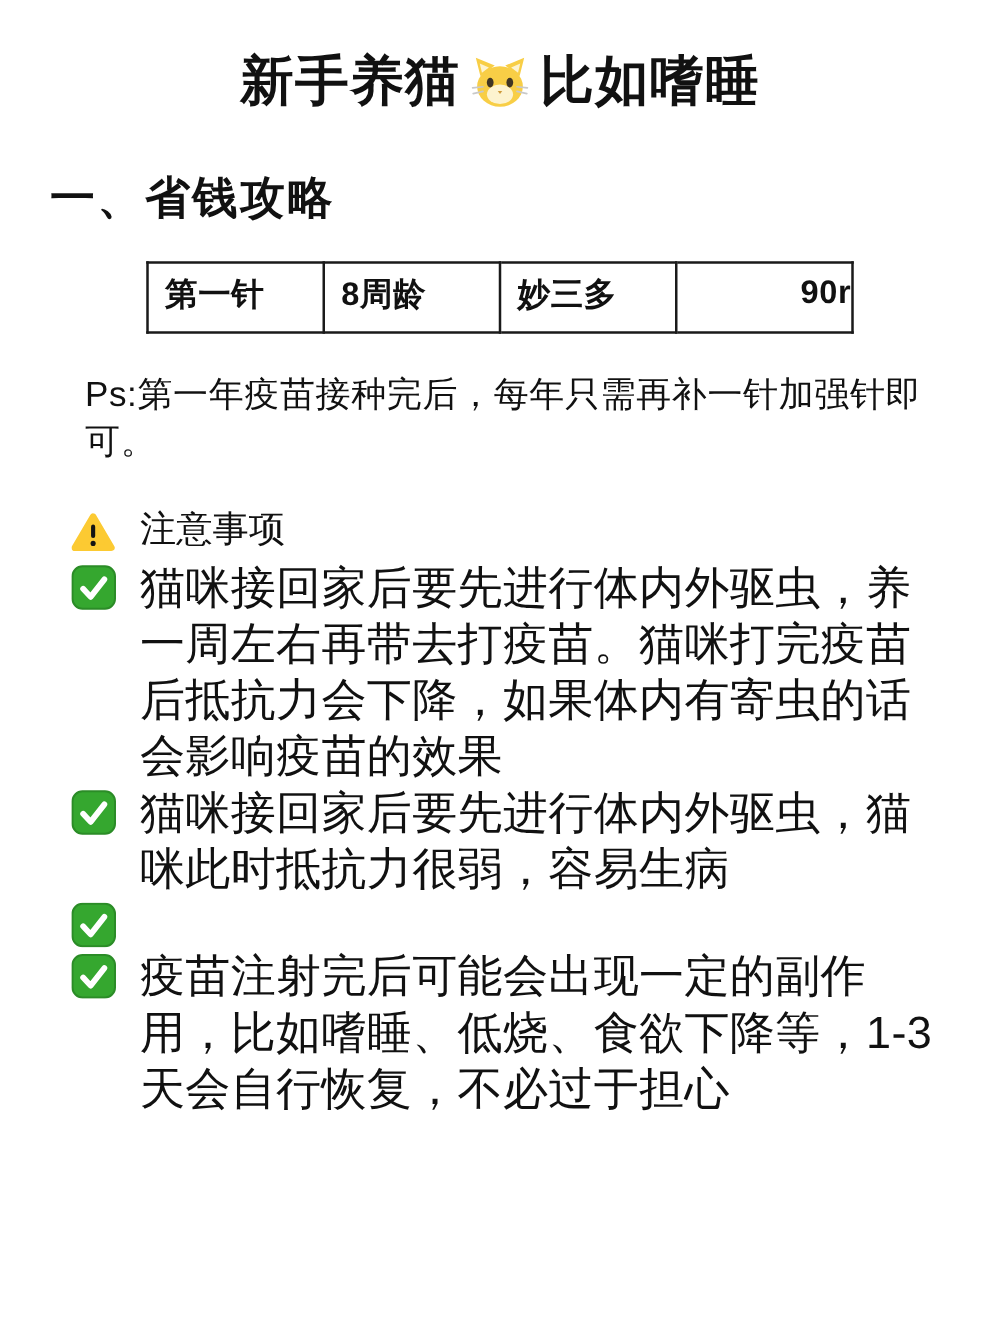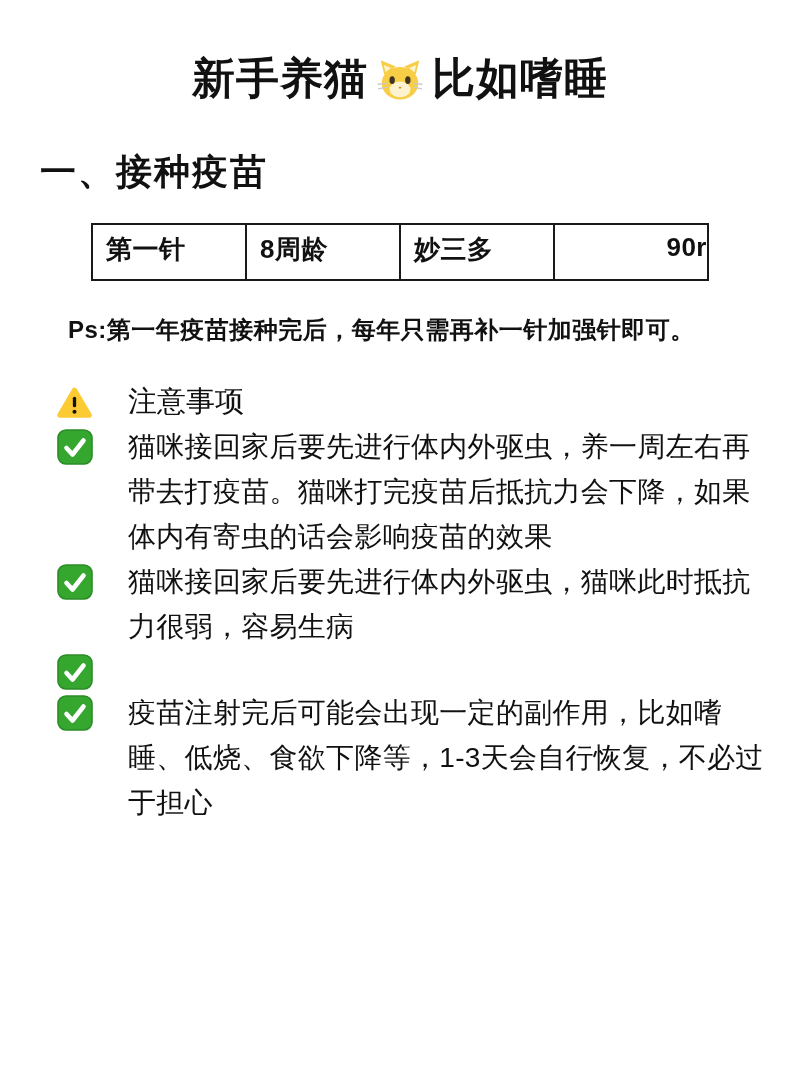--- a/index.html
+++ b/index.html
@@ -3,40 +3,40 @@
 <meta charset="utf-8">
 <style>
   * { margin:0; padding:0; box-sizing:border-box; }
   html,body { background:#ffffff; }
   .page {
     position:relative; width:800px; height:1067px; background:#ffffff;
     font-family:"Liberation Sans","DejaVu Sans",sans-serif; color:#111111;
     overflow:hidden;
   }
   .title {
-    margin-top:50px; display:flex; justify-content:center; align-items:center;
+    margin-top:36px; display:flex; justify-content:center; align-items:center;
     gap:9px; font-size:43px; font-weight:bold; letter-spacing:1px;
   }
   .icon svg { display:block; }
   .heading { margin:40px 0 0 40px; font-size:36px; font-weight:bold; letter-spacing:2px; }
   table.vt {
-    margin:26px auto 0 auto; width:618px; border-collapse:collapse; table-layout:fixed;
+    margin:26px auto 0 auto; width:566px; border-collapse:collapse; table-layout:fixed;
   }
   table.vt td {
     border:2px solid #1a1a1a; height:56px; vertical-align:top;
     font-size:26px; padding:7px 0 0 13px; letter-spacing:0.5px;
   }
   table.vt td.price { text-align:right; padding-left:0; }
   table.vt tr.hdr td { font-weight:bold; }
-  .ps { margin:30px 28px 0 68px; font-size:24px; line-height:37px; letter-spacing:0.5px;font-weight:bold; }
+  .ps { margin:30px 28px 0 68px; font-size:28px; line-height:37px; letter-spacing:0.5px; }
   .notice { margin:31px 0 0 57px; }
-  .n-row { display:flex; gap:34px; }
+  .n-row { display:flex; gap:18px; }
   .n-icon { flex:0 0 37px; padding-top:5px; }
   .n-icon.warn { padding-top:7px; }
-  .n-text { font-size:28px; line-height:45px; width:642px; letter-spacing:0.3px; }
+  .n-text { font-size:36px; line-height:45px; width:642px; letter-spacing:0.3px; }
   .n-title { font-size:29px; line-height:45px; }
 </style>
 </head>
 <body>
 
 <div class="page">
 
   <div class="title">
     <span>新手养猫</span>
     <span class="icon">
@@ -49,21 +49,21 @@
         <ellipse cx="22" cy="31" rx="10" ry="7.5" fill="#fdf3cf"></ellipse>
         <ellipse cx="14.5" cy="22" rx="2.6" ry="3.7" fill="#403523"></ellipse>
         <ellipse cx="29.5" cy="22" rx="2.6" ry="3.7" fill="#403523"></ellipse>
         <path d="M20.3 28.4 h3.4 L22 30.8 Z" fill="#cf9a3a"></path>
         <path d="M1 26 L9 25.2 M1.5 30.5 L9 28.8 M43 26 L35 25.2 M42.5 30.5 L35 28.8" stroke="#c9c9c9" stroke-width="1.3" fill="none" stroke-linecap="round"></path>
       </svg>
     </span>
     <span>比如嗜睡</span>
   </div>
 
-  <div class="heading">一、接种疫苗</div>
+  <div class="heading">一、省钱攻略</div>
 
   <table class="vt">
     <tbody>
       <tr class="hdr">
         <td>第一针</td>
         <td>8周龄</td>
         <td>妙三多</td>
         <td class="price">90r</td>
       </tr>
     </tbody>

